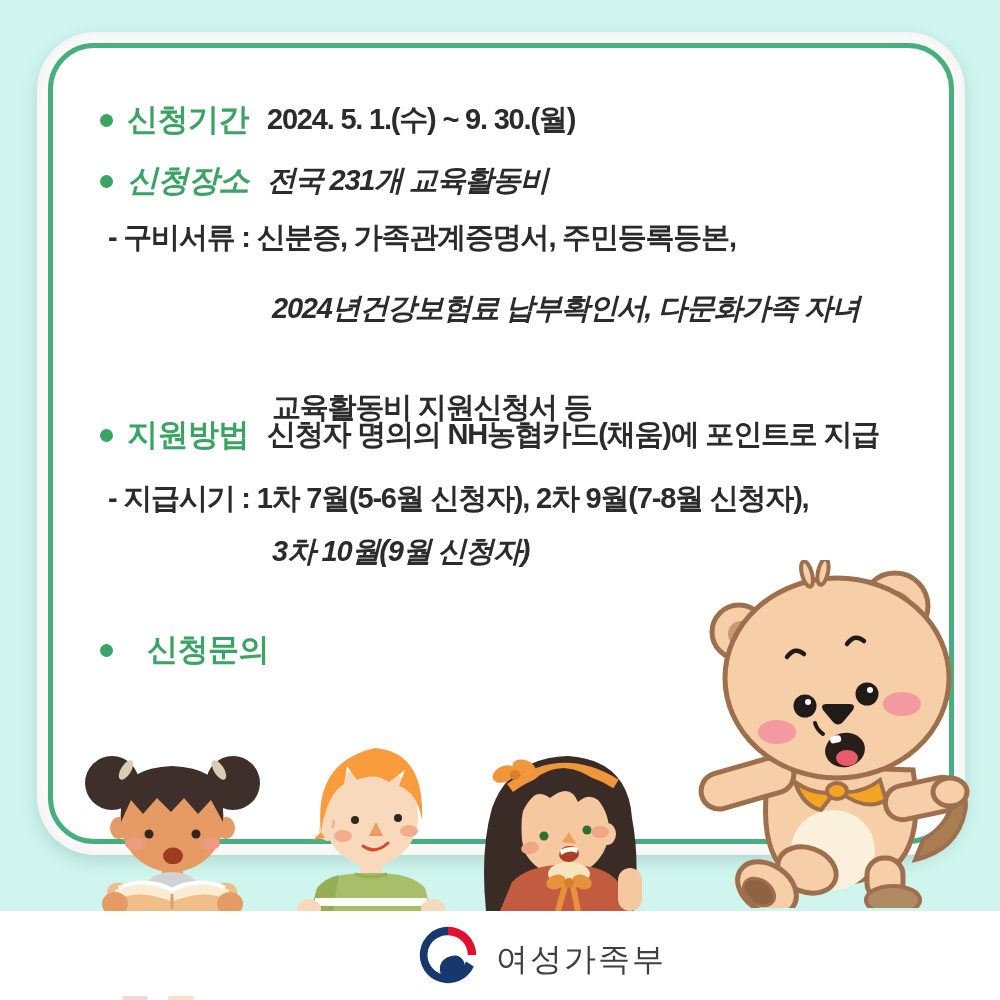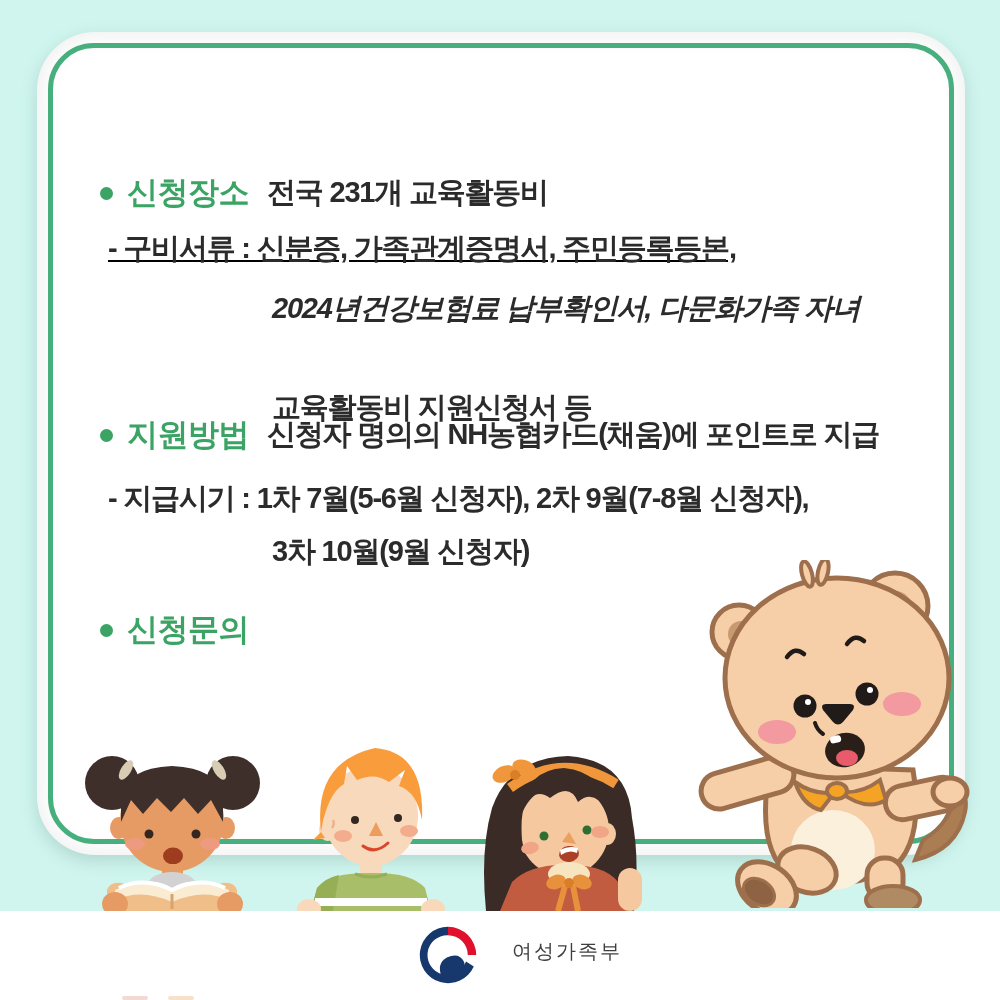--- a/index.html
+++ b/index.html
@@ -19,51 +19,56 @@
     box-shadow:inset 0 0 24px rgba(70,90,85,.12);
   }
   .card-border{
     position:absolute;left:48px;top:43px;width:906px;height:801px;
     border:5px solid #46af7d;border-radius:46px;box-sizing:border-box;pointer-events:none;
   }
   .row{position:absolute;display:flex;align-items:center;white-space:nowrap;height:36px;}
   .dot{width:13px;height:13px;border-radius:50%;background:#3ba364;margin-right:14px;flex:0 0 auto;}
   .lbl{font-size:31px;font-weight:800;color:#3ba364;letter-spacing:-0.5px;margin-right:18px;}
   .txt{font-size:29px;font-weight:600;color:#2b2b2b;letter-spacing:-1.2px;}
-  .r0{left:100px;top:102px;} .r1{left:100px;top:175px;}
-  .r2{left:108px;top:231px;text-decoration:underline;} .r3{left:272px;top:291px;font-style:italic;}
+  .r0{left:100px;top:102px;} .r1{left:100px;top:163px;font-style:italic;}
+  .r2{left:108px;top:220px;} .r3{left:272px;top:291px;font-style:italic;}
   .r4{left:272px;top:350px;margin-top:40px;} .r5{left:100px;top:417px;}
-  .r6{left:108px;top:481px;justify-content:flex-end;} .r7{left:272px;top:534px;}
-  .r8{left:100px;top:612px;}
+  .r6{left:108px;top:481px;justify-content:flex-end;} .r7{left:272px;top:534px;font-style:italic;}
+  .r8{left:100px;top:632px;gap:20px;}
   .illus{position:absolute;}
   .girl1{left:85px;top:738px;width:175px;height:173px;}
   .boy{left:295px;top:728px;width:150px;height:183px;}
   .girl2{left:470px;top:730px;width:180px;height:181px;}
   .bear{left:695px;top:560px;width:300px;height:348px;}
   .emblem{left:418px;top:925px;width:60px;height:60px;}
   .ministry{
-    position:absolute;left:512px;top:938px;font-size:20px;font-weight:500;
+    position:absolute;left:496px;top:938px;font-size:32px;font-weight:500;
     color:#3f3f3f;letter-spacing:2px;
   }
   .artifact{position:absolute;height:4px;top:996px;border-radius:2px;}
   .a1{left:122px;width:26px;background:#f2dad3;}
   .a2{left:168px;width:26px;background:#f7e2c9;}
   svg{display:block;width:100%;height:100%;}
 </style>
 </head>
 <body>
 
 <div class="poster">
   <div class="mint-bg"></div>
 
   <div class="card">
     <div class="card::after"></div>
   </div>
   <div class="card-border"></div>
 
+  <div class="row r0">
+    <span class="dot"></span>
+    <span class="lbl">신청기간</span>
+    <span class="txt">2024. 5. 1.(수) ~ 9. 30.(월)</span>
+  </div>
   <div class="row r1">
     <span class="dot"></span>
     <span class="lbl">신청장소</span>
     <span class="txt">전국 231개 교육활동비</span>
   </div>
   <div class="row r2">
     <span class="txt">- 구비서류 : 신분증, 가족관계증명서, 주민등록등본,</span>
   </div>
   <div class="row r3">
     <span class="txt">2024년건강보험료 납부확인서, 다문화가족 자녀</span>

